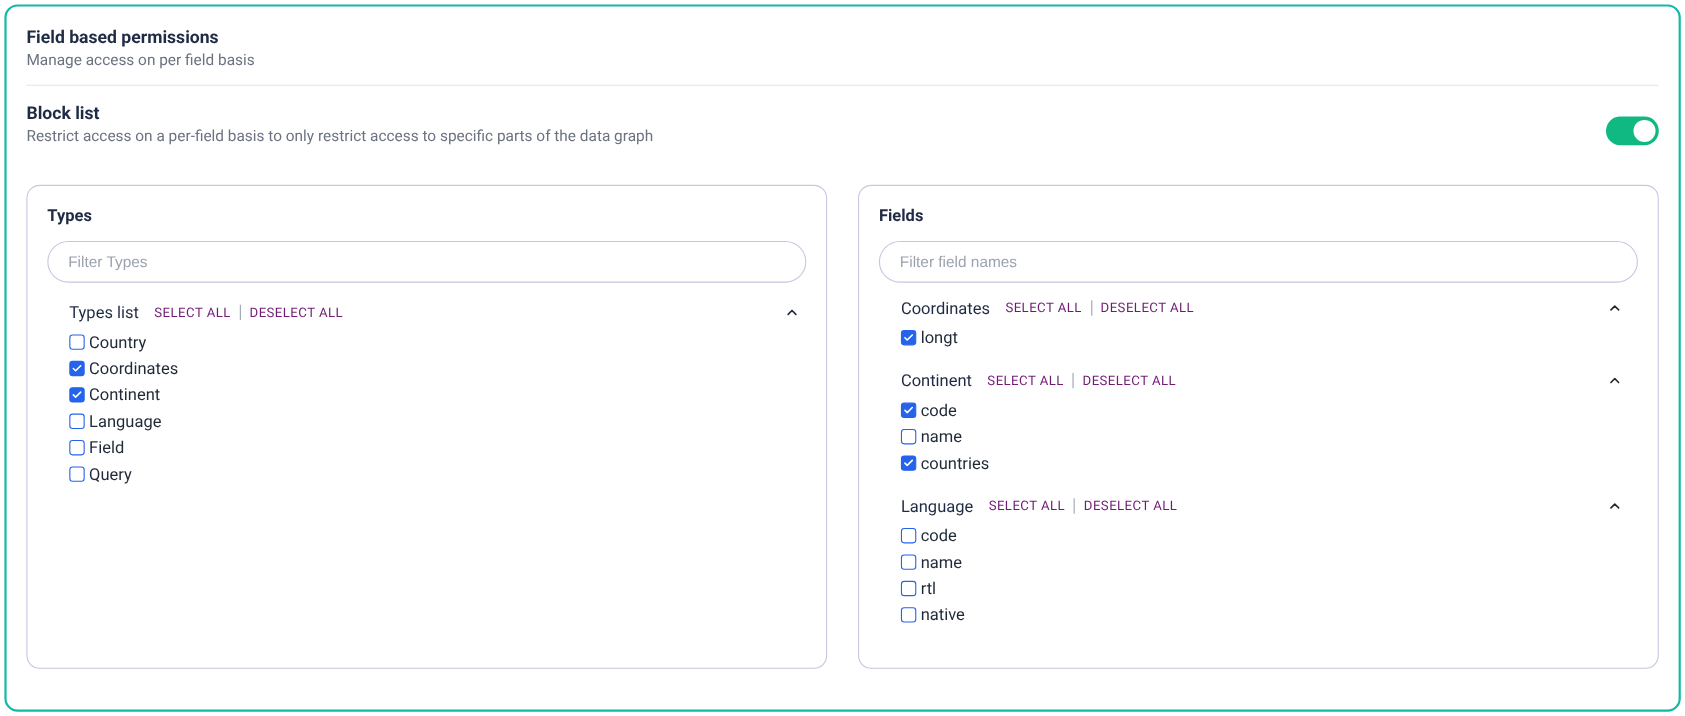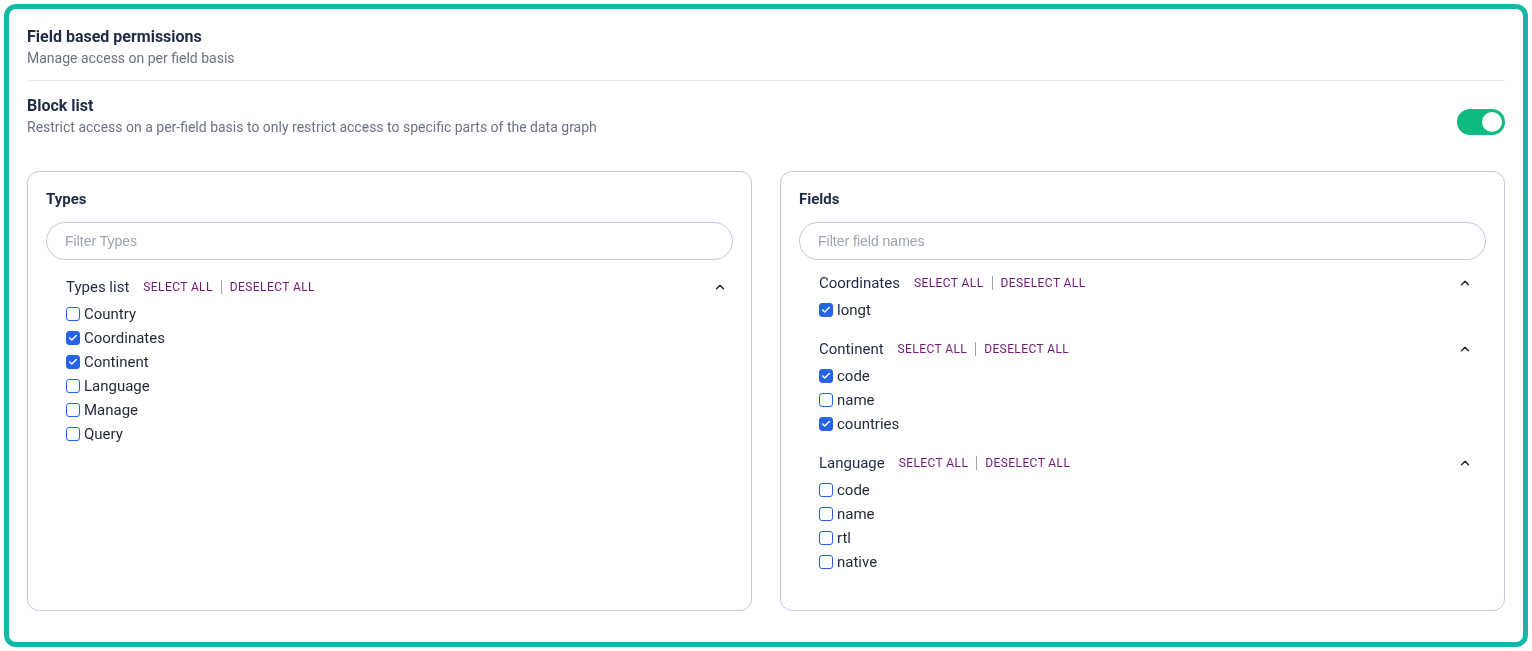--- a/index.html
+++ b/index.html
@@ -5,21 +5,21 @@
   * { box-sizing: border-box; }
   body {
     margin: 0;
     padding: 4px;
     font-family: -apple-system, BlinkMacSystemFont, "Segoe UI", Roboto, "Helvetica Neue", Arial, sans-serif;
     background: #fff;
     color: #1f2937;
     font-size: 14px;
   }
   .card {
-    border: 5px solid #14b8a6;
+    border: 2px solid #14b8a6;
     border-radius: 12px;
     padding: 18px 18px 18px 18px;
     width: 100%;
     min-height: 643px;
   }
   .section-title {
     font-size: 16px;
     font-weight: 700;
     color: #1f2a44;
     margin: 0 0 4px 0;
@@ -212,21 +212,21 @@
               </svg>
             </span>
             <span>Continent</span>
           </div>
           <div class="item-row">
             <span class="cb unfilled"></span>
             <span>Language</span>
           </div>
           <div class="item-row">
             <span class="cb unfilled"></span>
-            <span>Manage</span>
+            <span>Field</span>
           </div>
           <div class="item-row">
             <span class="cb unfilled"></span>
             <span>Query</span>
           </div>
         </div>
     </div>
 
     <div class="panel">
       <div class="panel-title">Fields</div>

